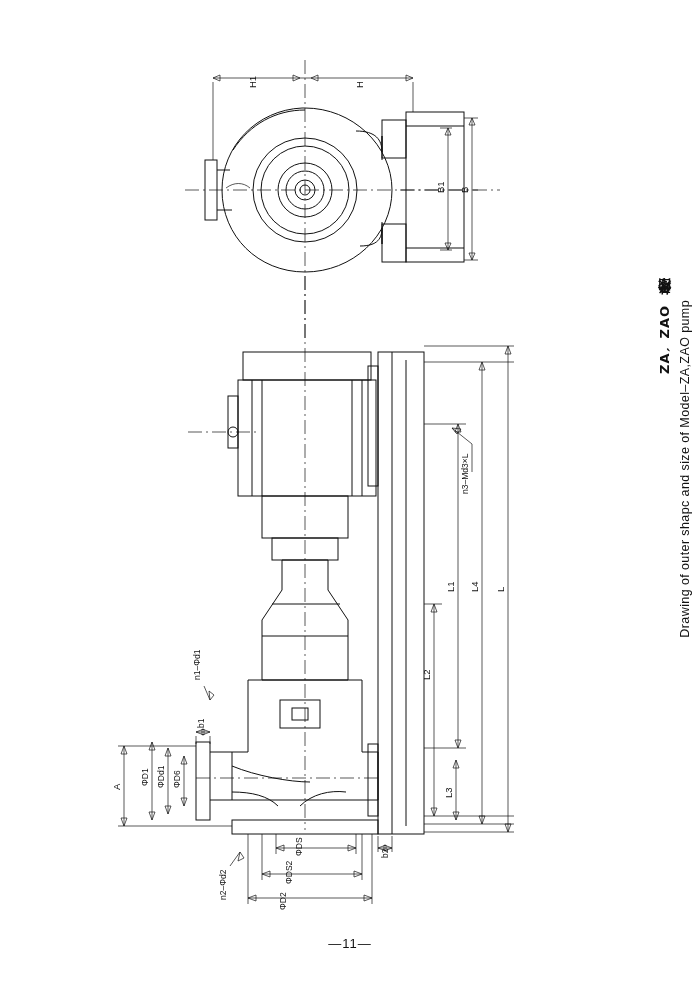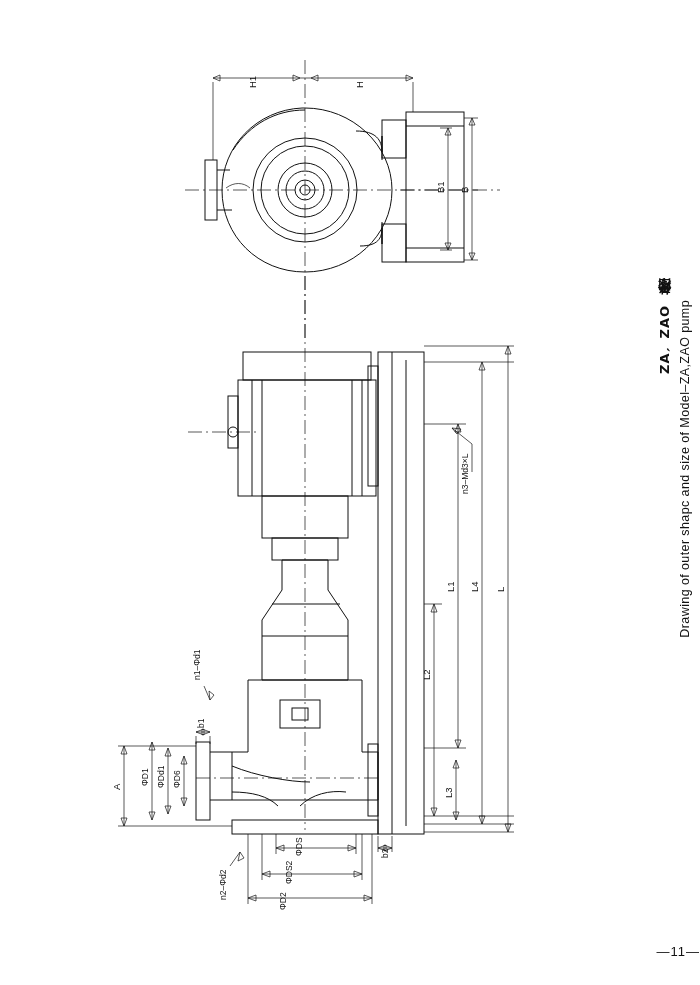--- a/index.html
+++ b/index.html
@@ -49,22 +49,22 @@
     writing-mode: vertical-rl;
     transform: rotate(180deg);
     font-size: 12.5px;
     letter-spacing: 0.4px;
     white-space: nowrap;
   }
   .page-num {
     position: absolute;
     left: 0;
     right: 0;
-    bottom: 26px;
-    text-align: right;
+    bottom: 34px;
+    text-align: center;
     font-size: 13px;
     letter-spacing: 1px;
   }
   .lbl {
     font-family: "Liberation Sans", sans-serif;
     font-size: 9.5px;
     fill: #111111;
   }
   .lbl-sm {
     font-family: "Liberation Sans", sans-serif;

